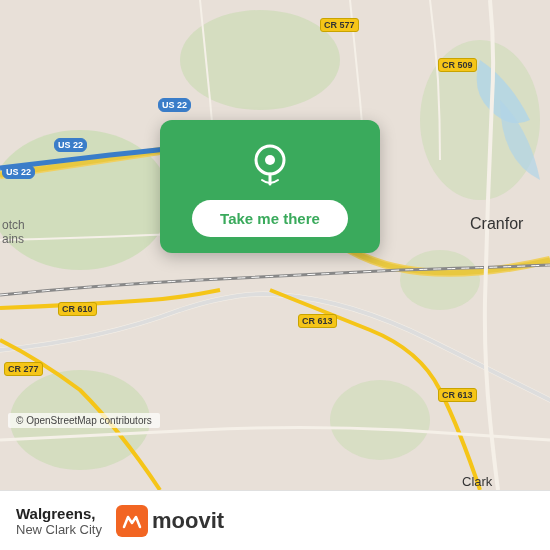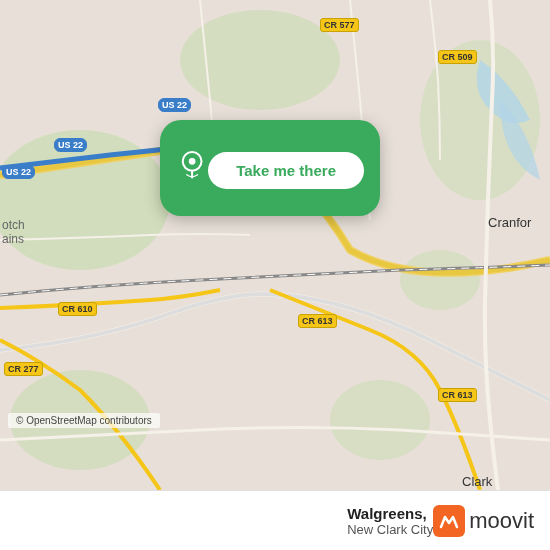--- a/index.html
+++ b/index.html
@@ -19,23 +19,24 @@
       background-color: #f0abfc;
     }
 
     
     #bottom-bar {
       width: 550px;
       height: 60px;
       background: white;
       display: flex;
       align-items: center;
-      justify-content: flex-end;
+      justify-content: flex-start;
       padding: 0 16px;
       border-top: 1px solid #e0e0e0;
+      gap: 14px;
     }
 
     .bottom-left {
       display: flex;
       flex-direction: column;
     }
 
     .location-name {
       font-size: 15px;
       font-weight: bold;
@@ -48,21 +49,21 @@
     }
 
     .moovit-logo {
       display: flex;
       align-items: center;
       gap: 4px;
     }
 
     .moovit-text {
       font-size: 22px;
-      font-weight: normal;
+      font-weight: bold;
       color: #333;
     }
 
     .moovit-icon {
       width: 32px;
       height: 32px;
     }
 
     
     .osm-attribution {
@@ -77,24 +78,24 @@
       z-index: 10;
     }
 
     
     #action-card {
       position: absolute;
       top: 120px;
       left: 160px;
       width: 220px;
       background: #3aaa5c;
-      border-radius: 21px;
+      border-radius: 12px;
       padding: 20px 16px 16px;
       display: flex;
-      flex-direction: row;
+      flex-direction: column;
       align-items: center;
       z-index: 20;
       box-shadow: 0 4px 16px rgba(0,0,0,0.25);
       justify-content: center;
     }
 
     .pin-icon {
       width: 48px;
       height: 48px;
       margin-bottom: 12px;
@@ -195,31 +196,31 @@
     <path d="M490,0 Q495,50 492,100 Q490,150 488,200 Q486,260 485,300 Q484,360 490,420 Q494,460 498,490" stroke="#f5f0e8" stroke-width="4" fill="none"></path>
 
     <path d="M200,0 Q205,50 210,100 Q215,150 218,200" stroke="#f5f0e8" stroke-width="2" fill="none"></path>
     <path d="M0,240 Q80,238 150,235 Q200,233 250,235" stroke="#f5f0e8" stroke-width="2" fill="none"></path>
     <path d="M350,0 Q355,50 360,100 Q365,160 370,220" stroke="#f5f0e8" stroke-width="2" fill="none"></path>
     <path d="M430,0 Q435,40 438,80 Q440,120 440,160" stroke="#f5f0e8" stroke-width="2" fill="none"></path>
     <path d="M0,440 Q100,435 200,430 Q300,425 400,430 Q450,433 550,440" stroke="#f5f0e8" stroke-width="3" fill="none"></path>
   </svg>
 
   <div class="road-label county-route" style="top:18px;left:320px;">CR 577</div>
-  <div class="road-label county-route" style="top:50px;left:438px;">CR 509</div>
+  <div class="road-label county-route" style="top:58px;left:438px;">CR 509</div>
   <div class="road-label us-route" style="top:98px;left:158px;">US 22</div>
   <div class="road-label us-route" style="top:138px;left:54px;">US 22</div>
   <div class="road-label us-route" style="top:165px;left:2px;">US 22</div>
   <div class="road-label county-route" style="top:302px;left:58px;">CR 610</div>
   <div class="road-label county-route" style="top:314px;left:298px;">CR 613</div>
   <div class="road-label county-route" style="top:388px;left:438px;">CR 613</div>
   <div class="road-label county-route" style="top:362px;left:4px;">CR 277</div>
 
   <div class="place-label" style="top:218px;left:2px;font-size:12px;color:#666;">otch<br>ains</div>
-  <div class="place-label" style="top:215px;left:488px;font-size:13px;color:#333;">Cranfor</div>
+  <div class="place-label" style="top:215px;left:470px;font-size:16px;color:#333;">Cranfor</div>
   <div class="place-label" style="top:474px;left:462px;font-size:13px;color:#333;">Clark</div>
 
   <div id="action-card">
 
     <svg class="pin-icon" viewBox="0 0 48 48" xmlns="http://www.w3.org/2000/svg">
       <circle cx="24" cy="20" r="14" fill="none" stroke="white" stroke-width="3"></circle>
       <circle cx="24" cy="20" r="5" fill="white"></circle>
       <path d="M24,34 L24,44" stroke="white" stroke-width="3" stroke-linecap="round"></path>
       <path d="M16,40 Q24,46 32,40" stroke="white" stroke-width="2" fill="none" stroke-linecap="round"></path>
     </svg>

